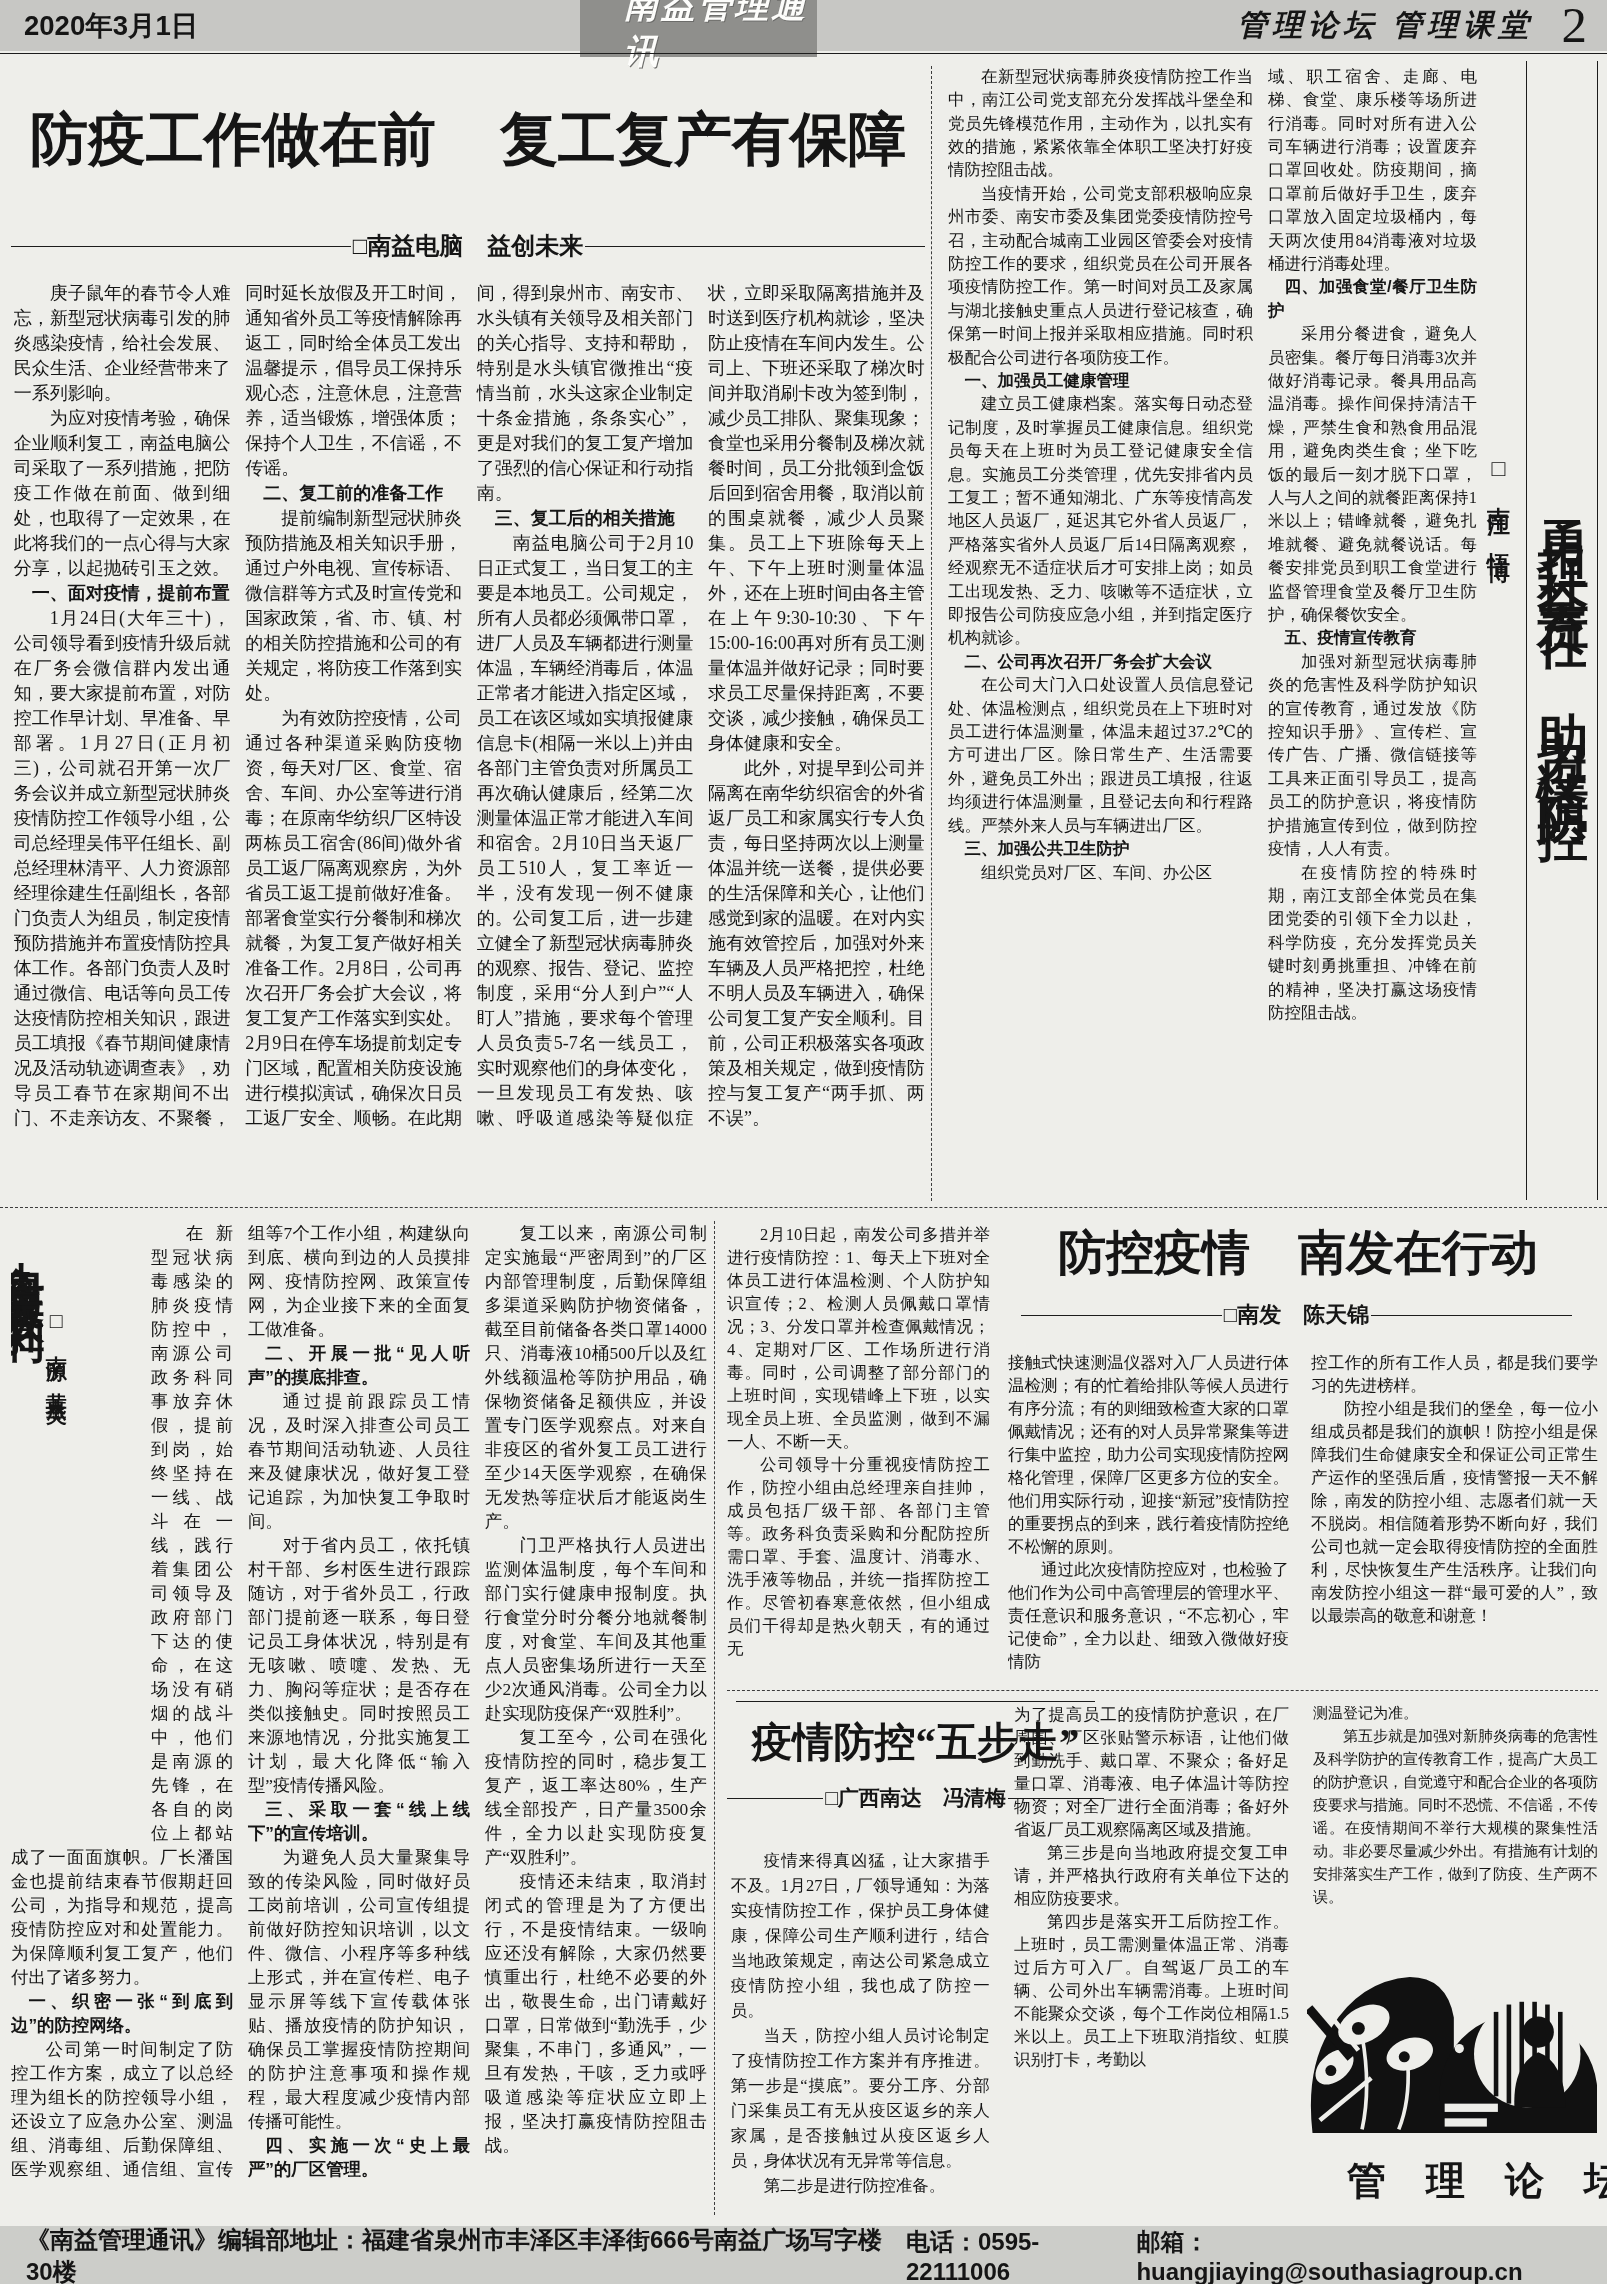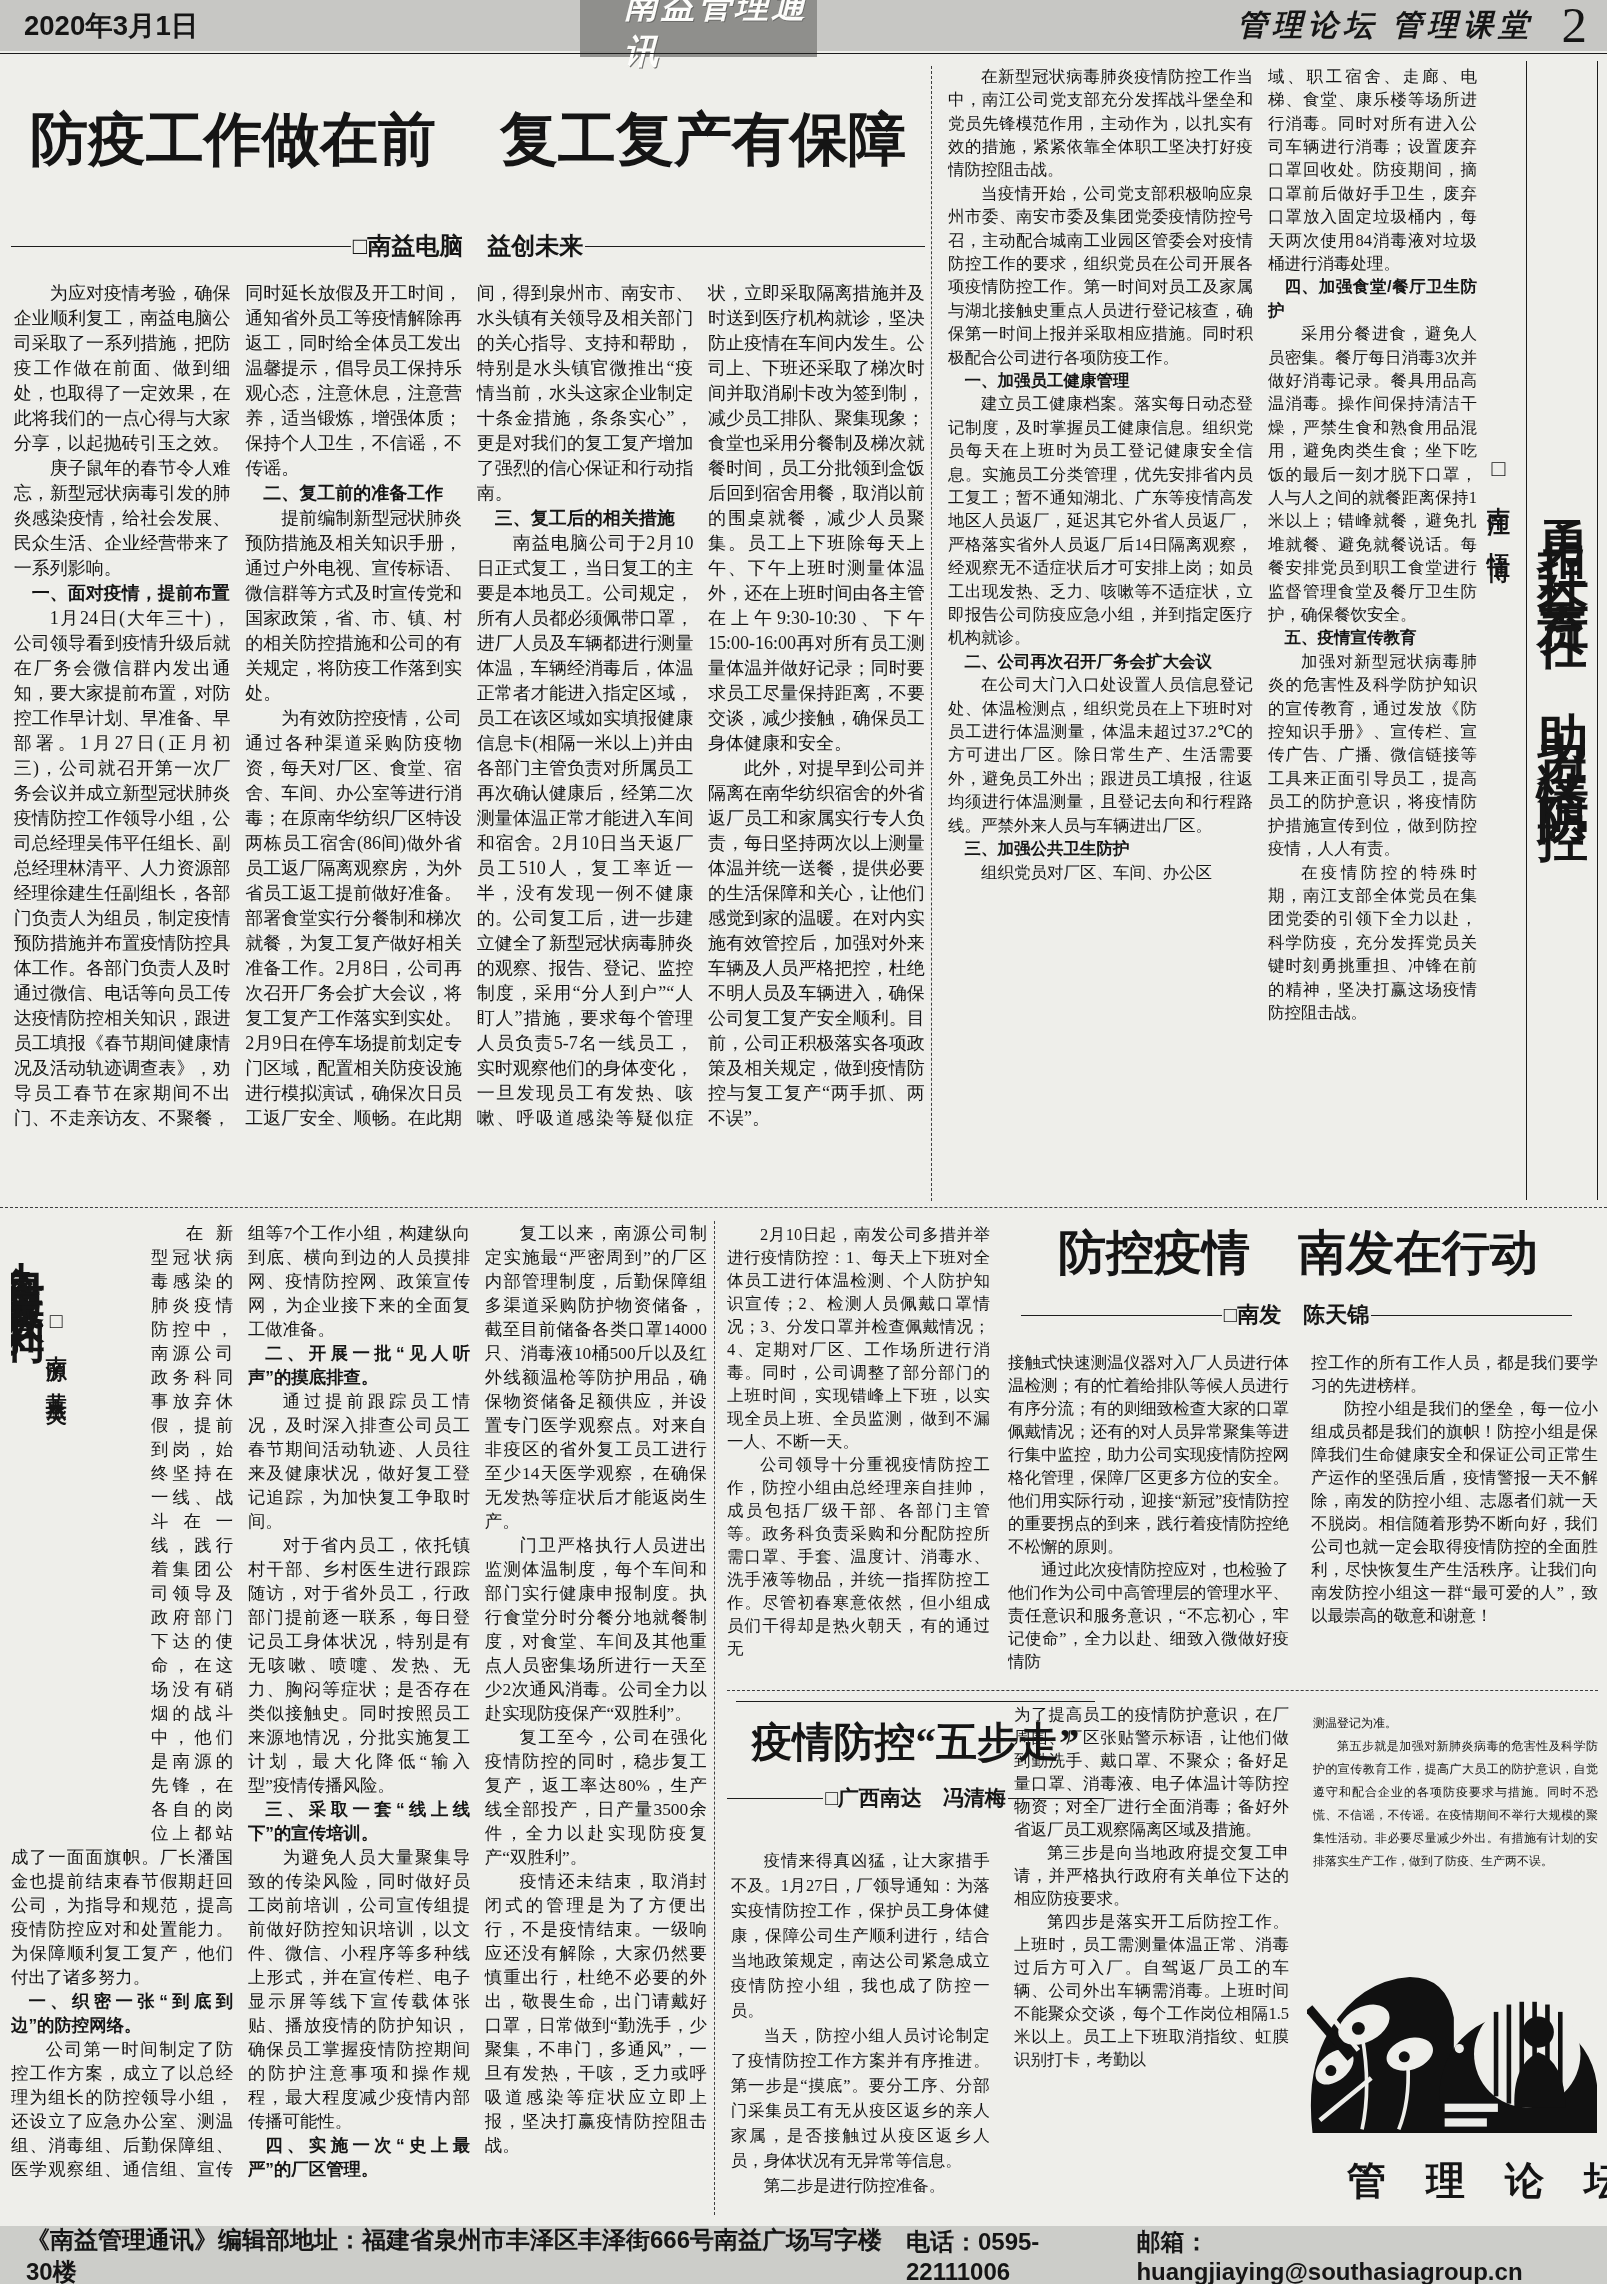--- a/index.html
+++ b/index.html
@@ -63,21 +63,21 @@
 
   
   .e-wrap{left:727px;top:1699px;width:871px;height:520px;}
   .e-titleblock{position:absolute;left:0;top:1.8px;width:377px;}
   .e-titlerule{border-top:1.8px solid #1c1c1c;margin:0 9.2px;}
   .e-title{text-align:center;font-weight:bold;font-size:41px;margin-top:13px;white-space:nowrap;}
   .e-byline{margin-top:14.7px;}
   .e-byline .who{font-size:21px;}
   .e-col1{position:absolute;left:3.7px;top:149px;width:259px;height:367px;font-size:16.5px;line-height:25px;}
   .e-col2{position:absolute;left:287px;top:3.7px;width:275px;height:512px;font-size:16.5px;line-height:23px;}
-  .e-col3{position:absolute;left:586px;top:13px;width:285px;height:231px;font-size:12px;line-height:23px;}
+  .e-col3{position:absolute;left:586px;top:3px;width:285px;height:231px;font-size:15px;line-height:23px;}
 
   
   .logo{position:absolute;left:580px;top:241px;width:290px;height:275px;text-align:center;}
   .logo-title{font-family:"Liberation Sans","DejaVu Sans",sans-serif;font-weight:bold;font-size:39px;letter-spacing:40px;
               margin-left:40px;margin-top:1.8px;white-space:nowrap;}
 
   
   .footer{left:0;top:2226px;width:1607px;height:59px;background:#cccdc9;display:flex;align-items:center;
           font-family:"Liberation Sans","DejaVu Sans",sans-serif;font-weight:bold;font-size:24px;padding:0 26px;justify-content:space-between;}
 </style>
@@ -100,22 +100,22 @@
     <span>防疫工作做在前</span>
     <span>复工复产有保障</span>
   </div>
   <div class="abs a-byline byline">
     <span class="rule"></span>
     <span class="who">□南益电脑　益创未来</span>
     <span class="rule"></span>
   </div>
   <div class="abs a-body noflow">
 
-  <p class="para p">为应对疫情考验，确保企业顺利复工，南益电脑公司采取了一系列措施，把防疫工作做在前面、做到细处，也取得了一定效果，在此将我们的一点心得与大家分享，以起抛砖引玉之效。</p>
-      <p class="para p">庚子鼠年的春节令人难忘，新型冠状病毒引发的肺炎感染疫情，给社会发展、民众生活、企业经营带来了一系列影响。</p>
+  <p class="para p">庚子鼠年的春节令人难忘，新型冠状病毒引发的肺炎感染疫情，给社会发展、民众生活、企业经营带来了一系列影响。</p>
+      <p class="para p">为应对疫情考验，确保企业顺利复工，南益电脑公司采取了一系列措施，把防疫工作做在前面、做到细处，也取得了一定效果，在此将我们的一点心得与大家分享，以起抛砖引玉之效。</p>
       <p class="para h">一、面对疫情，提前布置</p>
       <p class="para p">1月24日(大年三十)，公司领导看到疫情升级后就在厂务会微信群内发出通知，要大家提前布置，对防控工作早计划、早准备、早部署。1月27日(正月初三)，公司就召开第一次厂务会议并成立新型冠状肺炎疫情防控工作领导小组，公司总经理吴伟平任组长、副总经理林清平、人力资源部经理徐建生任副组长，各部门负责人为组员，制定疫情预防措施并布置疫情防控具体工作。各部门负责人及时通过微信、电话等向员工传达疫情防控相关知识，跟进员工填报《春节期间健康情况及活动轨迹调查表》，劝导员工春节在家期间不出门、不走亲访友、不聚餐，同时延长放假及开工时间，通知省外员工等疫情解除再返工，同时给全体员工发出温馨提示，倡导员工保持乐观心态，注意休息，注意营养，适当锻炼，增强体质；保持个人卫生，不信谣，不传谣。</p>
       <p class="para h">二、复工前的准备工作</p>
       <p class="para p">提前编制新型冠状肺炎预防措施及相关知识手册，通过户外电视、宣传标语、微信群等方式及时宣传党和国家政策，省、市、镇、村的相关防控措施和公司的有关规定，将防疫工作落到实处。</p>
       <p class="para p">为有效防控疫情，公司通过各种渠道采购防疫物资，每天对厂区、食堂、宿舍、车间、办公室等进行消毒；在原南华纺织厂区特设两栋员工宿舍(86间)做外省员工返厂隔离观察房，为外省员工返工提前做好准备。部署食堂实行分餐制和梯次就餐，为复工复产做好相关准备工作。2月8日，公司再次召开厂务会扩大会议，将复工复产工作落实到实处。2月9日在停车场提前划定专门区域，配置相关防疫设施进行模拟演试，确保次日员工返厂安全、顺畅。在此期间，得到泉州市、南安市、水头镇有关领导及相关部门的关心指导、支持和帮助，特别是水头镇官微推出“疫情当前，水头这家企业制定十条金措施，条条实心”，更是对我们的复工复产增加了强烈的信心保证和行动指南。</p>
       <p class="para h">三、复工后的相关措施</p>
       <p class="para p">南益电脑公司于2月10日正式复工，当日复工的主要是本地员工。公司规定，所有人员都必须佩带口罩，进厂人员及车辆都进行测量体温，车辆经消毒后，体温正常者才能进入指定区域，员工在该区域如实填报健康信息卡(相隔一米以上)并由各部门主管负责对所属员工再次确认健康后，经第二次测量体温正常才能进入车间和宿舍。2月10日当天返厂员工510人，复工率近一半，没有发现一例不健康的。公司复工后，进一步建立健全了新型冠状病毒肺炎的观察、报告、登记、监控制度，采用“分人到户”“人盯人”措施，要求每个管理人员负责5-7名一线员工，实时观察他们的身体变化，一旦发现员工有发热、咳嗽、呼吸道感染等疑似症状，立即采取隔离措施并及时送到医疗机构就诊，坚决防止疫情在车间内发生。公司上、下班还采取了梯次时间并取消刷卡改为签到制，减少员工排队、聚集现象；食堂也采用分餐制及梯次就餐时间，员工分批领到盒饭后回到宿舍用餐，取消以前的围桌就餐，减少人员聚集。员工上下班除每天上午、下午上班时测量体温外，还在上班时间由各主管在上午9:30-10:30、下午15:00-16:00再对所有员工测量体温并做好记录；同时要求员工尽量保持距离，不要交谈，减少接触，确保员工身体健康和安全。</p>
       <p class="para p">此外，对提早到公司并隔离在南华纺织宿舍的外省返厂员工和家属实行专人负责，每日坚持两次以上测量体温并统一送餐，提供必要的生活保障和关心，让他们感觉到家的温暖。在对内实施有效管控后，加强对外来车辆及人员严格把控，杜绝不明人员及车辆进入，确保公司复工复产安全顺利。目前，公司正积极落实各项政策及相关规定，做到疫情防控与复工复产“两手抓、两不误”。</p>
     </div>
 

